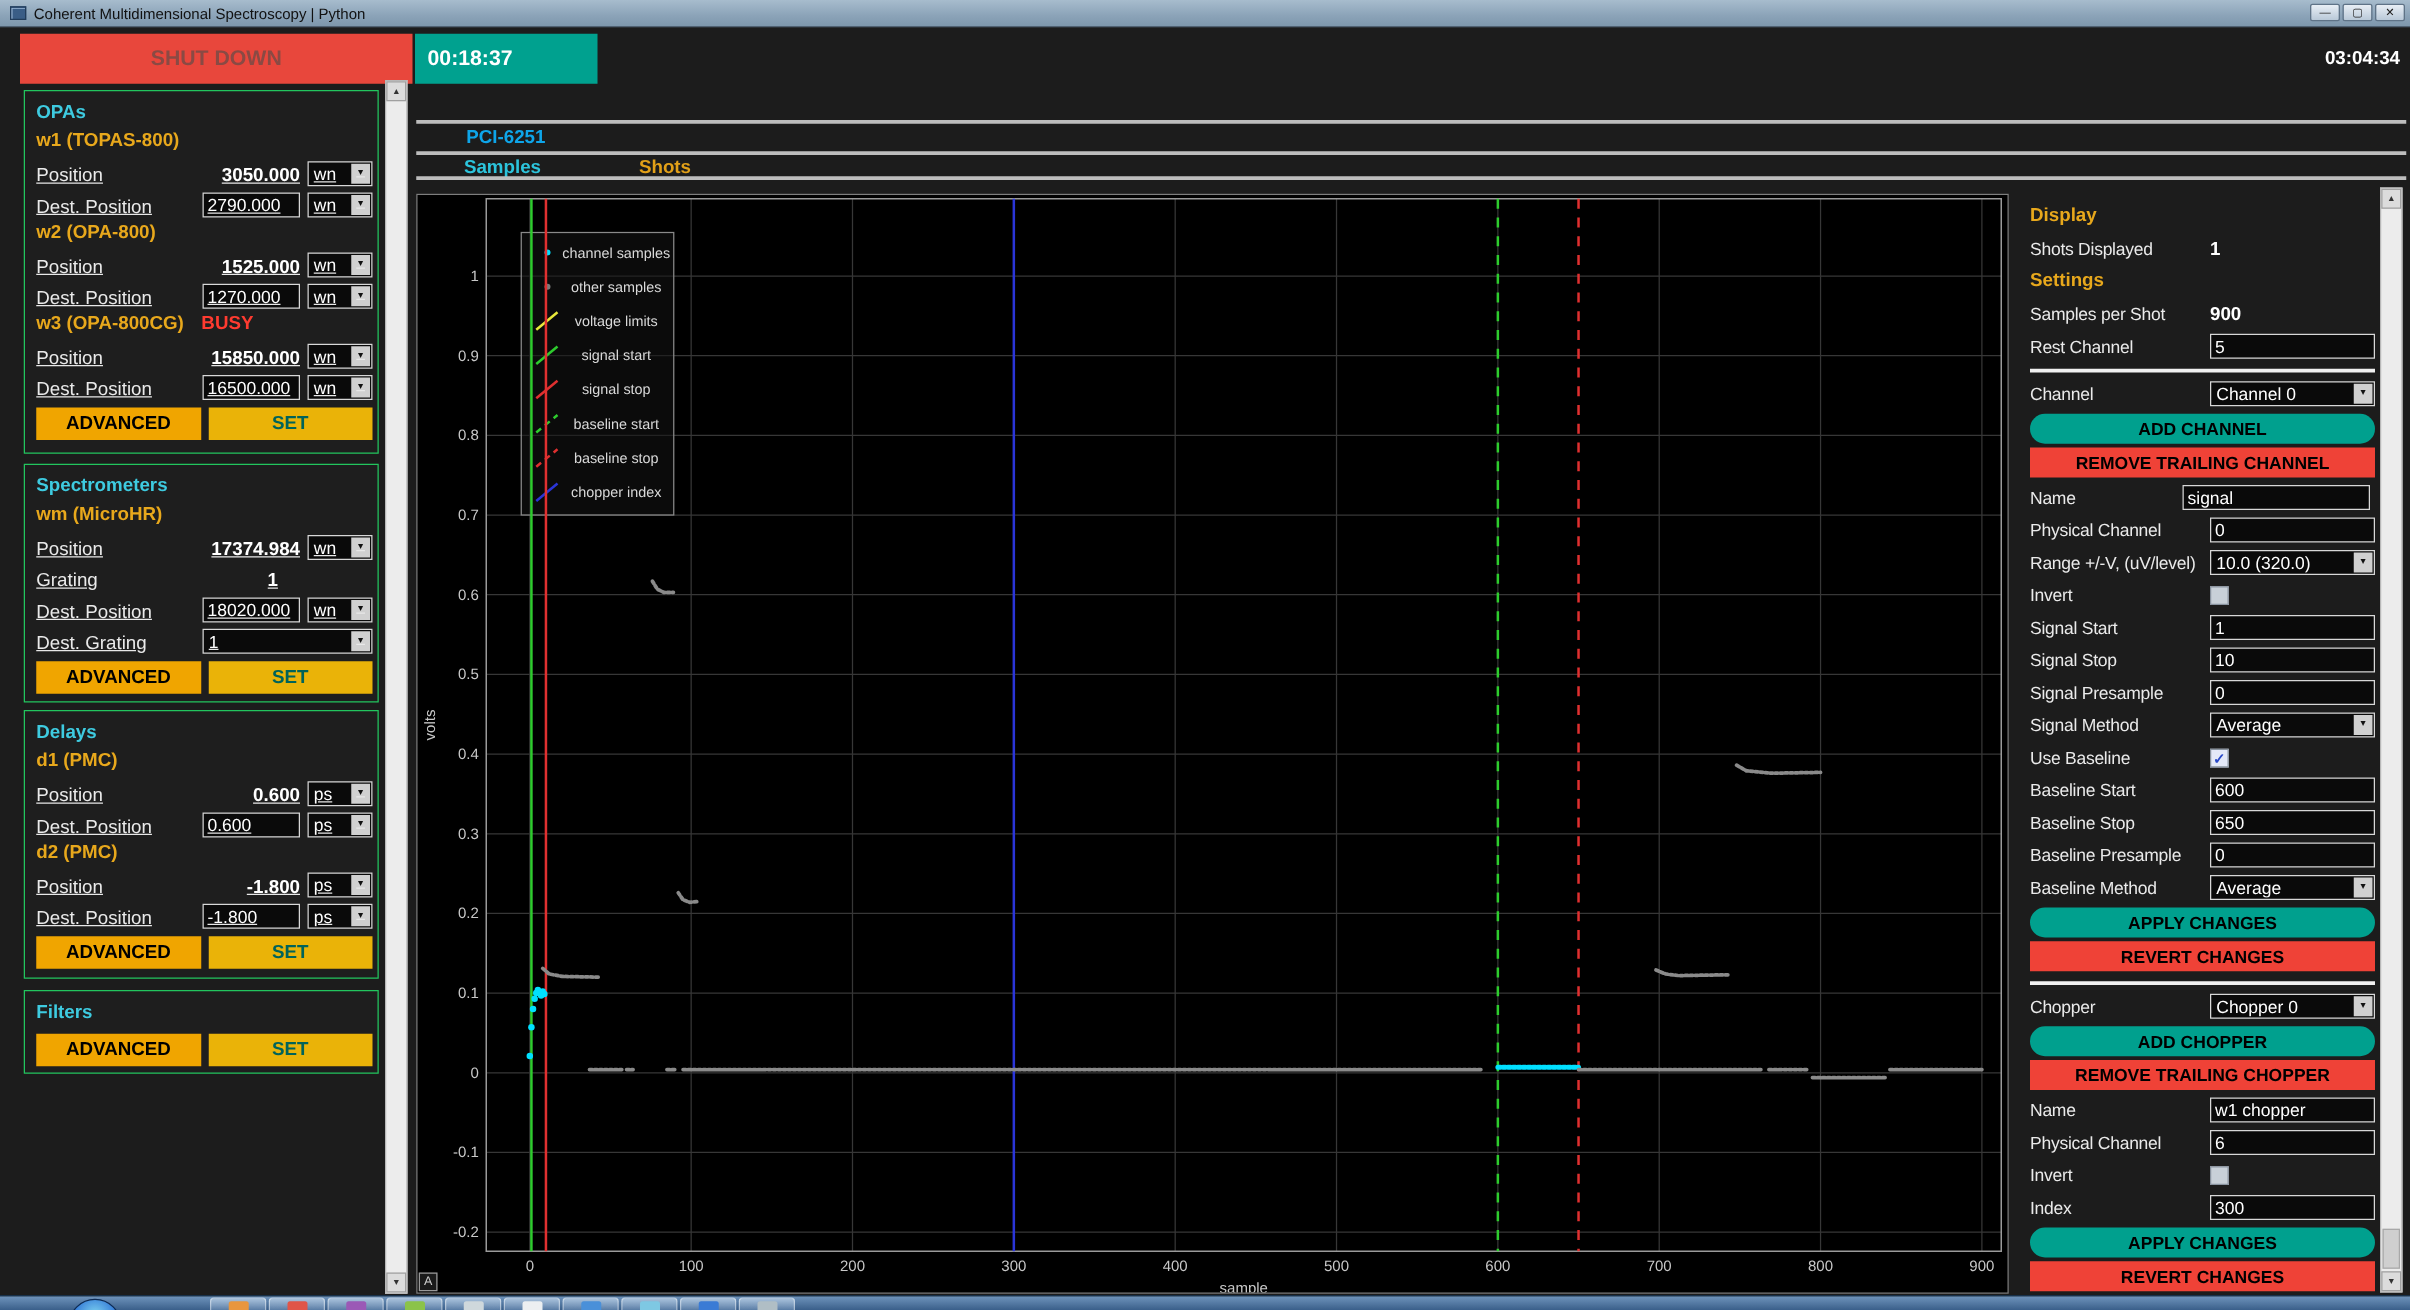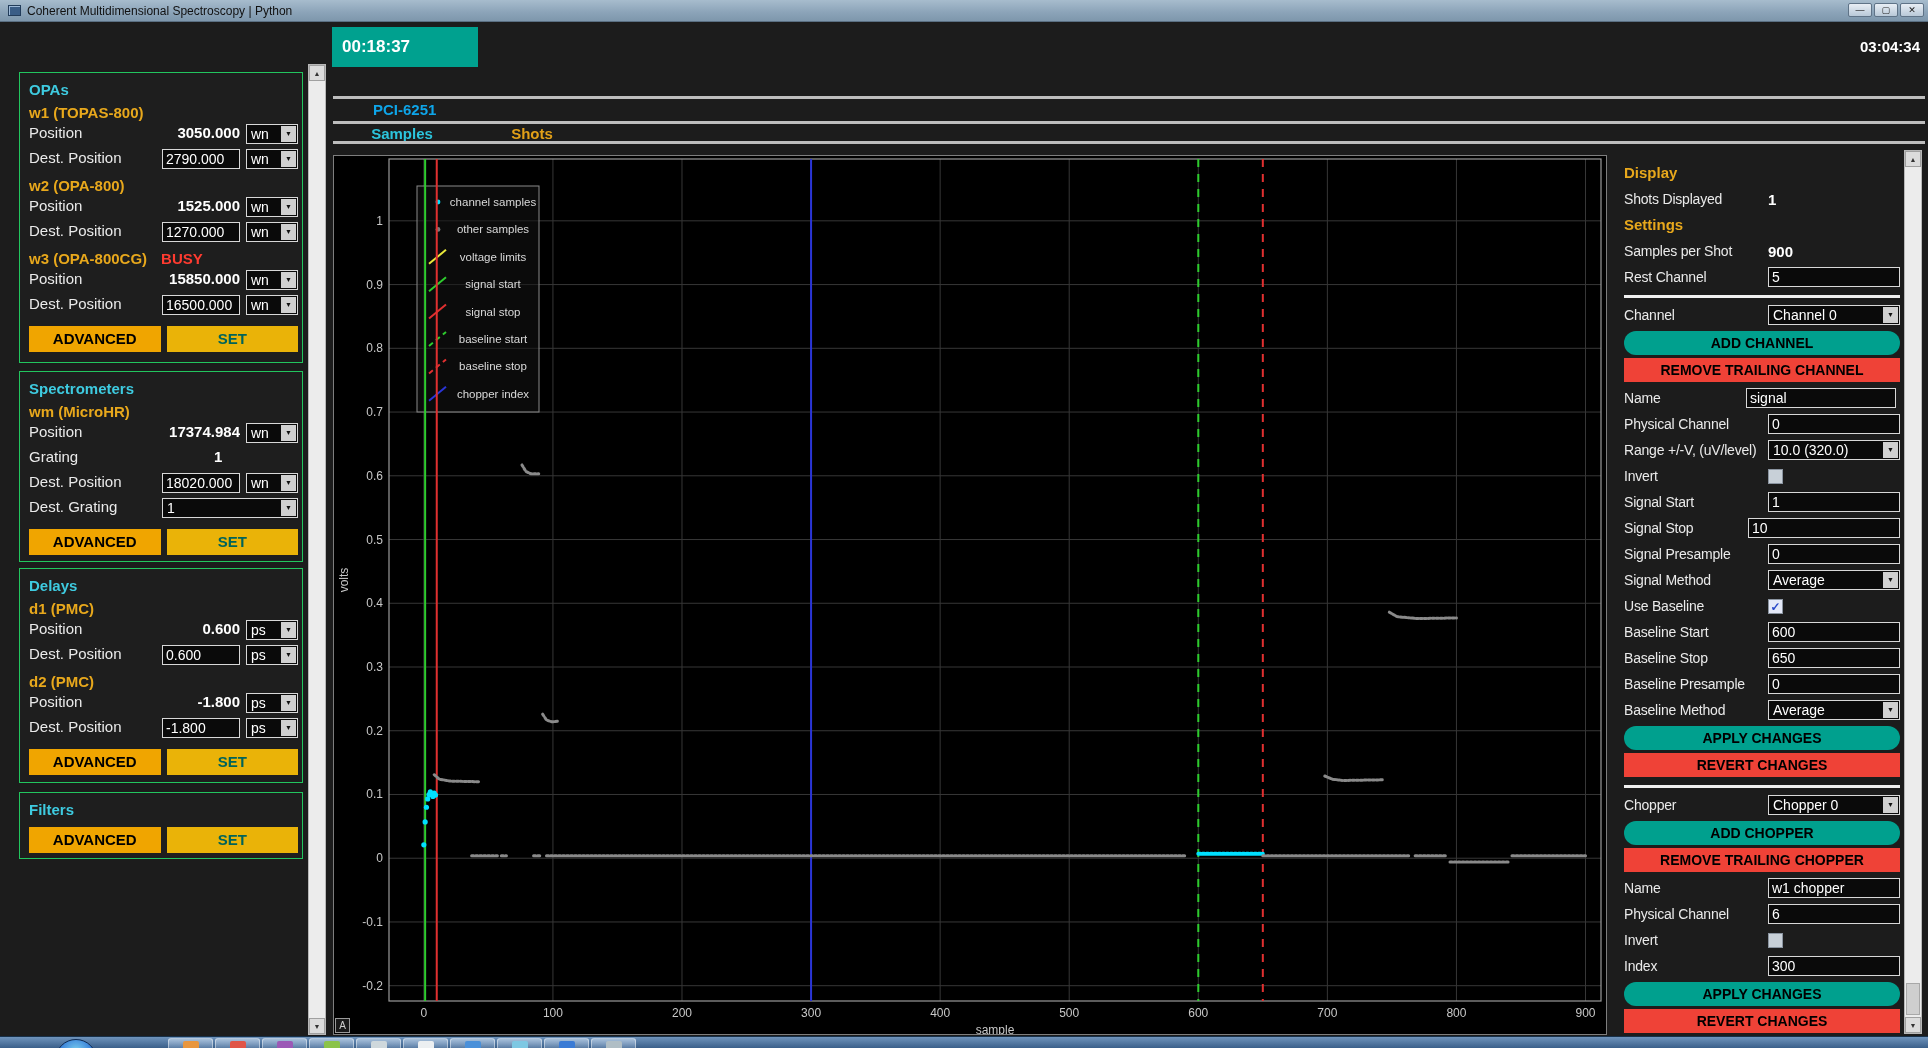--- a/index.html
+++ b/index.html
@@ -31,21 +31,21 @@
   .maintabs{position:absolute;left:337px;top:76px;display:flex;}
   .maintab{width:136px;text-align:center;font-weight:bold;font-size:15px;color:#e2a018;}
   .maintab.active{color:#33c4e6;}
   .hline{position:absolute;left:333px;width:1592px;height:3px;background:#bdbdbd;}
   .pcitab{position:absolute;left:373px;top:101px;font-weight:bold;font-size:15px;color:#0ea5e9;}
   .subtab{position:absolute;top:125px;width:130px;text-align:center;font-weight:bold;font-size:15px;}
   .subtab.active{color:#2cc4dc;} .subtab.inactive{color:#e2a018;}
   
   .panel{position:absolute;left:19px;width:284px;border:1px solid #22c55e;background:#1e1e1e;
     padding:5px 4px 4px 9px;overflow:hidden;}
-  .srow{display:flex;align-items:flex-start;height:25px;}
+  .srow{display:flex;align-items:flex-end;height:25px;text-decoration:underline;}
   .srow .lbl{flex:1;font-size:15px;color:#eaeaea;}
   .hrow{height:23px;line-height:23px;display:flex;gap:14px;}
   .h-cyan{color:#3ecbe0;font-weight:bold;font-size:15px;}
   .h-gold{color:#e8a81c;font-weight:bold;font-size:15px;}
   .badge-busy{color:#ff3b30;font-weight:bold;font-size:15px;}
   .val{width:78px;text-align:right;font-weight:bold;font-size:15px;color:#fff;margin-right:6px;
     white-space:nowrap;overflow:hidden;}
   .val.plain{text-align:left;font-weight:bold;}
   .inbox{width:78px;height:20px;border:1px solid #d8d8d8;background:#0a0a0a;color:#fff;
     font-size:14px;line-height:18px;padding:0 3px;margin-right:6px;white-space:nowrap;overflow:hidden;}
@@ -106,20 +106,21 @@
     <span class="appicon"></span>
     <span class="title">Coherent Multidimensional Spectroscopy | Python</span>
     <span class="winbtns">
       <span class="winbtn">—</span>
       <span class="winbtn">▢</span>
       <span class="winbtn">✕</span>
     </span>
   </div>
 
   <div class="topbar">
+    <div class="shutdown">SHUT DOWN</div>
     <div class="timerbox">00:18:37</div>
     <div class="clocktext">03:04:34</div>
   </div>
 
   <div class="hline" style="top:96px"></div>
   <div class="pcitab">PCI-6251</div>
   <div class="hline" style="top:121px"></div>
   <div class="subtab active" style="left:337px">Samples</div>
   <div class="subtab inactive" style="left:467px">Shots</div>
   <div class="hline" style="top:141px"></div>
@@ -440,21 +441,21 @@
         <div class="rctl">
           <div class="chk"></div>
         </div>
       </div>
       <div class="rrow">
         <span class="lbl">Signal Start</span>
         <div class="inbox rctl" style="width: 132px; margin-right: 0px;">1</div>
       </div>
       <div class="rrow">
         <span class="lbl">Signal Stop</span>
-        <div class="inbox rctl" style="width: 152px; margin-right: 0px;">10</div>
+        <div class="inbox rctl" style="width: 132px; margin-right: 0px;">10</div>
       </div>
       <div class="rrow">
         <span class="lbl">Signal Presample</span>
         <div class="inbox rctl" style="width: 132px; margin-right: 0px;">0</div>
       </div>
       <div class="rrow">
         <span class="lbl">Signal Method</span>
         <div class="sel rctl" style="width: 132px;">
           <span class="selval">Average</span>
           <span class="arrow">▼</span>

